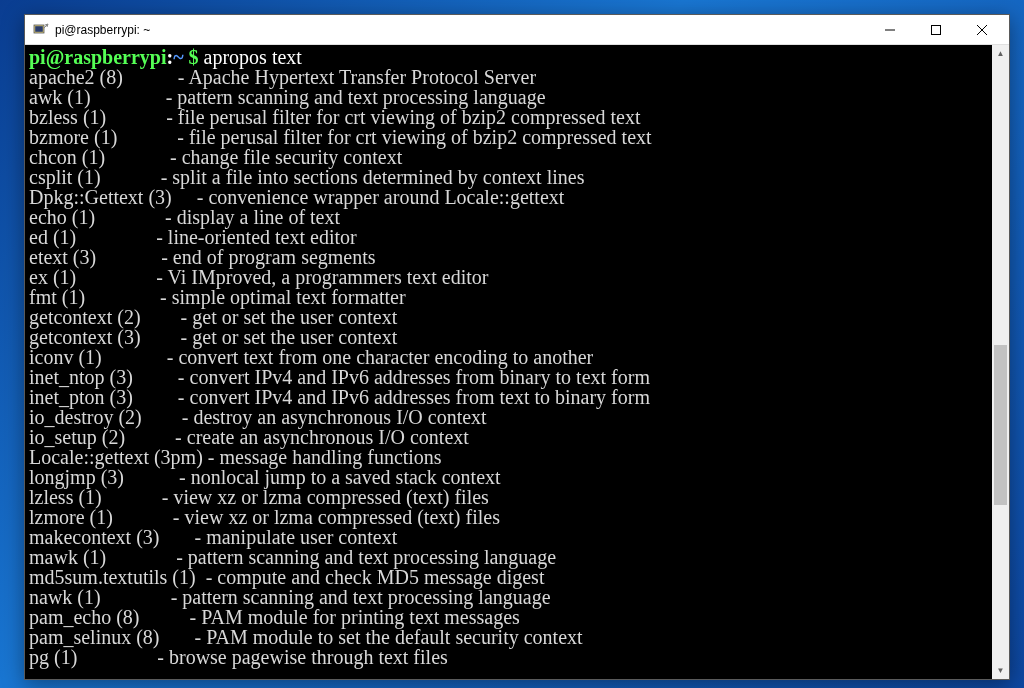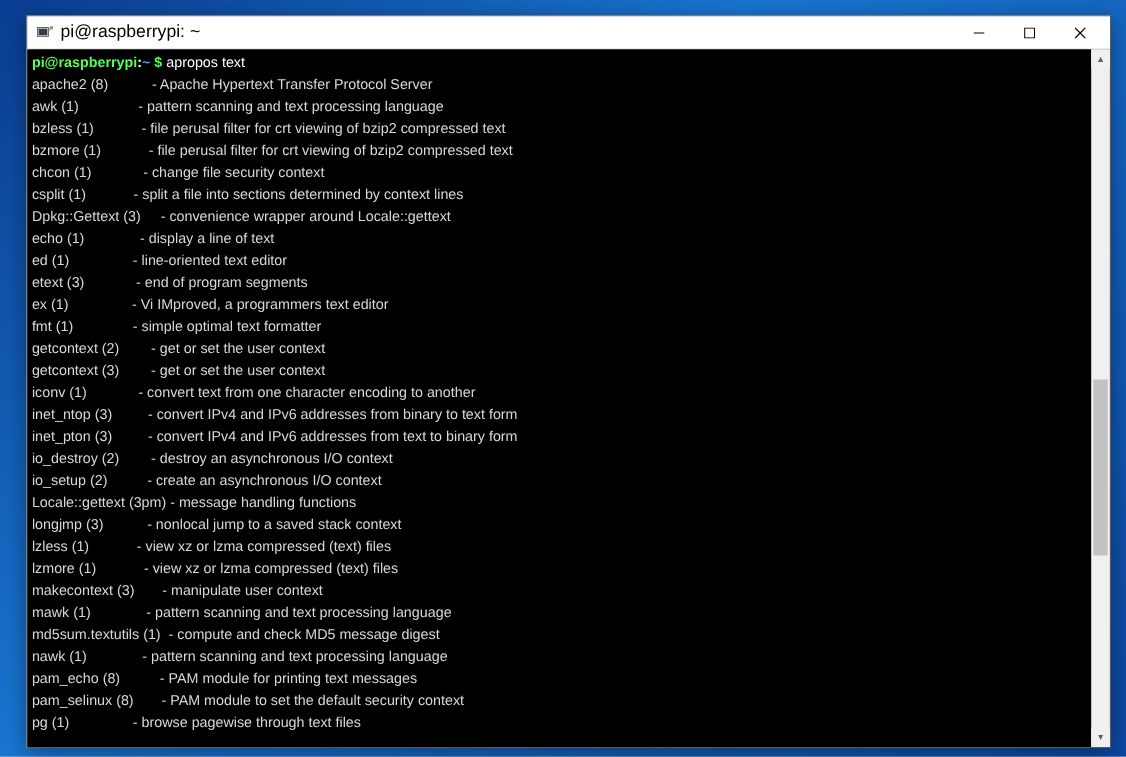--- a/index.html
+++ b/index.html
@@ -27,21 +27,21 @@
     align-items: center;
     padding: 0 4px 0 8px;
     border-bottom: 1px solid #e0e0e0;
   }
   .titlebar .app-icon {
     width: 16px; height: 16px;
     margin-right: 6px;
     display: inline-flex; align-items: center; justify-content: center;
   }
   .titlebar .title-text {
-    font-size: 16px;
+    font-size: 12px;
     color: #000;
     flex: 1;
   }
   .win-controls { display: flex; }
   .win-btn {
     width: 46px; height: 30px;
     display: flex; align-items: center; justify-content: center;
     font-size: 10px;
     color: #000;
     cursor: default;
@@ -50,22 +50,22 @@
   .term-wrap {
     flex: 1;
     display: flex;
     background: #000;
     min-height: 0;
   }
   .terminal {
     flex: 1;
     background: #000;
     color: #d0d0d0;
-    font-family: Liberation Sans, sans-serif;
-    font-size: 13px;
+    font-family: Liberation Serif, serif;
+    font-size: 20px;
     line-height: 20px;
     padding: 2px 4px;
     white-space: pre;
     overflow: hidden;
   }
   .scrollbar {
     width: 17px;
     background: #f0f0f0;
     position: relative;
   }

